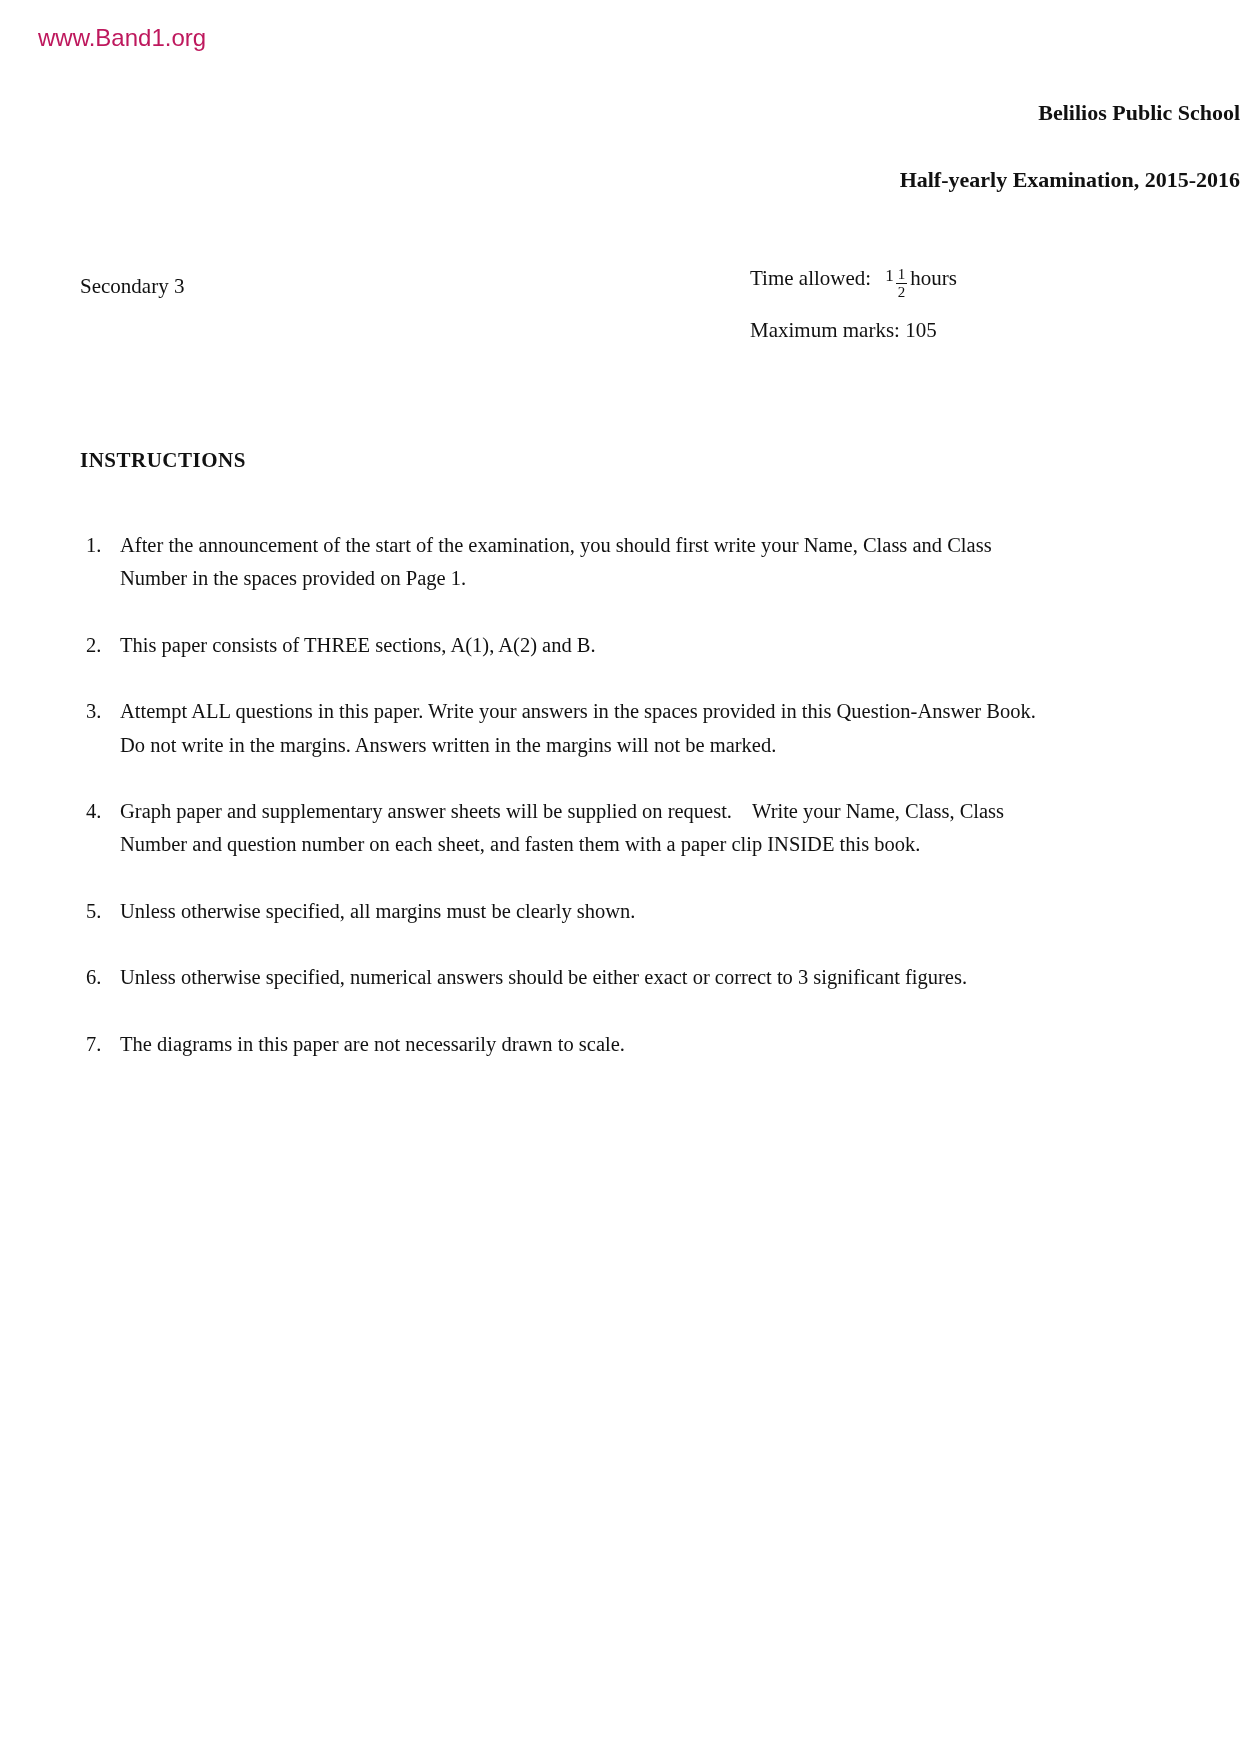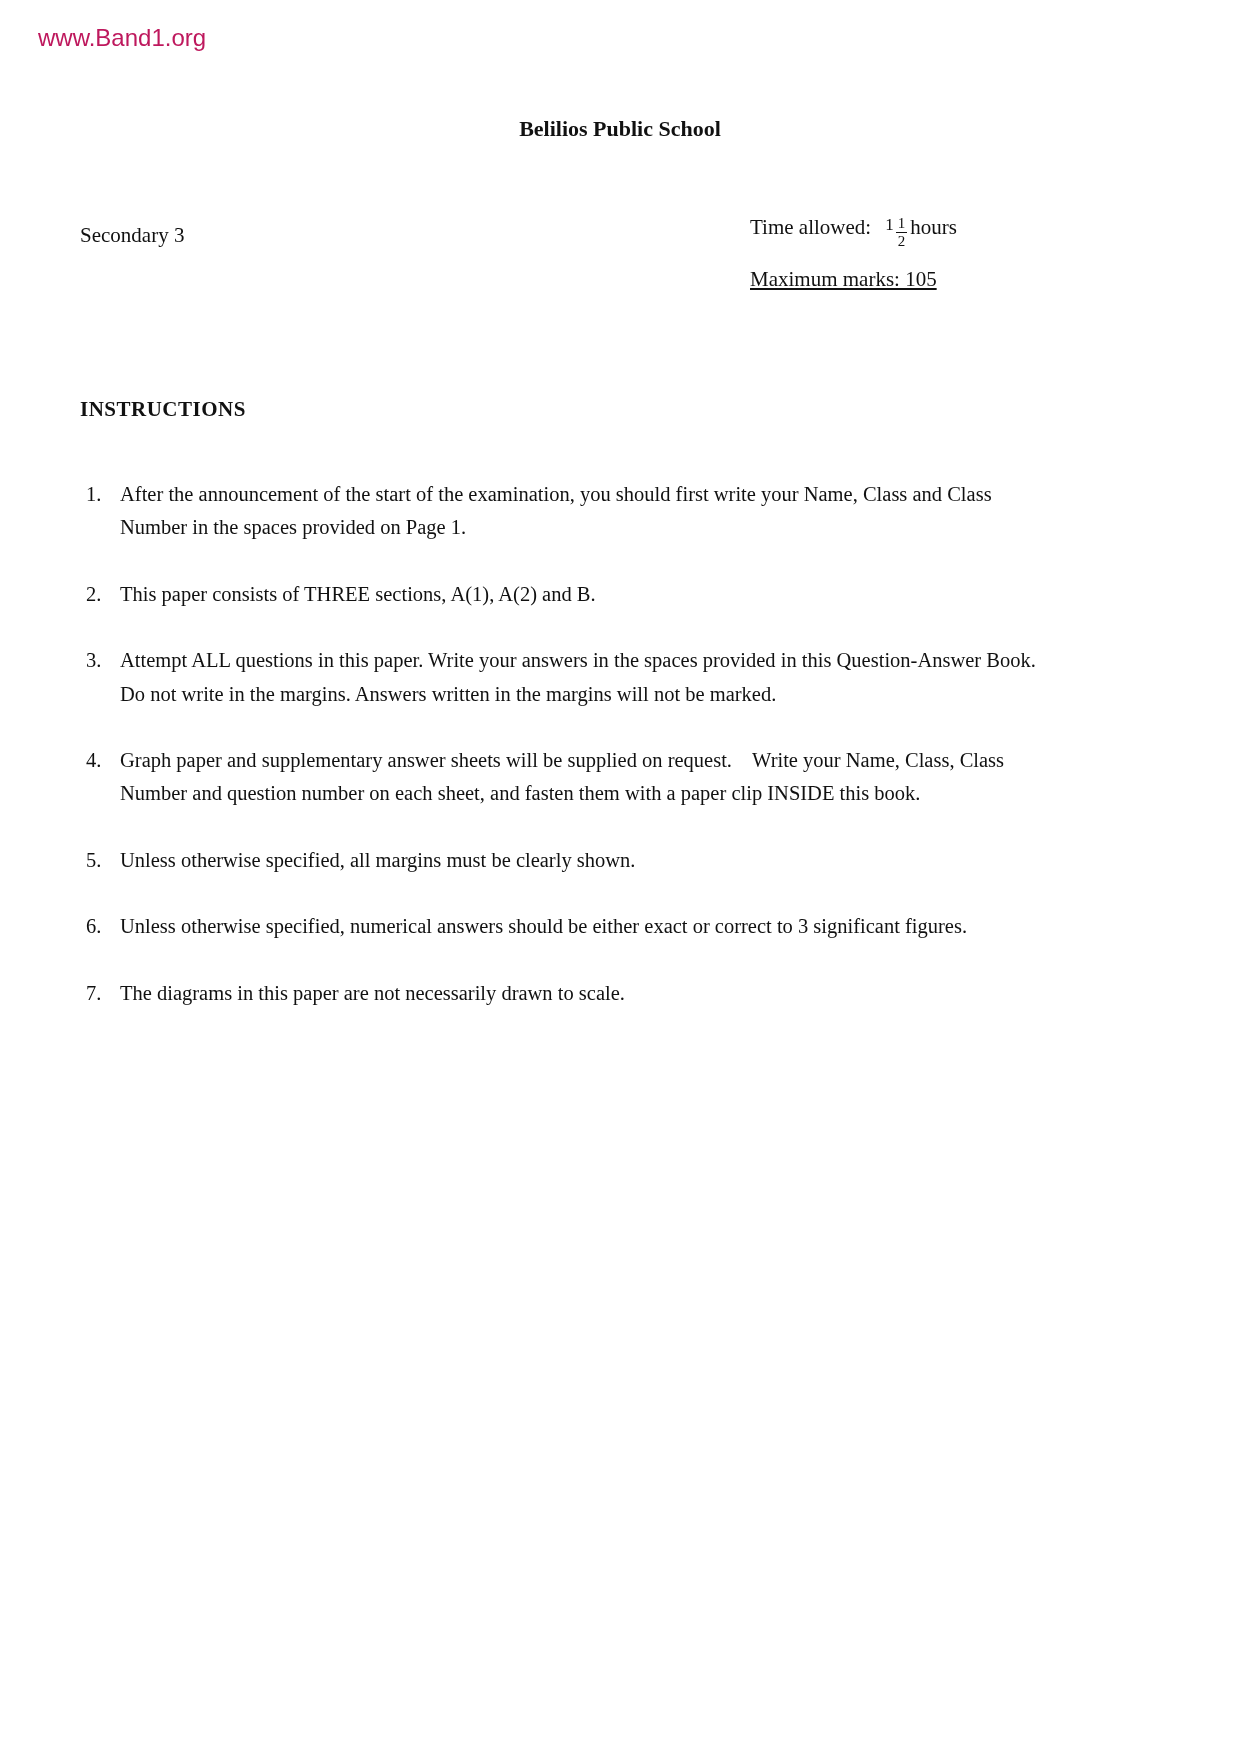--- a/index.html
+++ b/index.html
@@ -25,22 +25,23 @@
     font-size: 24px;
     color: #be185d;
   }
   .titles {
     padding-top: 102px;
     text-align: center;
   }
   .title-line {
     font-size: 22px;
     font-weight: bold;
-    margin: 16px 0 45px 0;
+    margin: 0 0 45px 0;
     line-height: 1;
+    text-align: right;
   }
   .meta-row {
     position: relative;
     margin-top: 75px;
     padding-left: 80px;
     height: 110px;
     font-size: 21px;
   }
   .level {
     position: absolute;
@@ -67,21 +68,20 @@
     vertical-align: middle;
   }
   .frac .den {
     border-top: 1px solid #111;
     padding: 0 2px;
   }
   .frac .num { padding: 0 2px; }
   .time-unit { margin-left: 3px; }
   .marks-line {
     margin-top: 12px;
-    text-decoration: underline;
   }
   .fields-row {
     margin-top: 28px;
     padding-left: 80px;
     font-size: 21px;
     display: flex;
     align-items: flex-end;
   }
   .blank {
     display: inline-block;
@@ -125,20 +125,21 @@
 </style>
 </head>
 <body>
 
 <div class="page">
 
   <div class="watermark">www.Band1.org</div>
 
   <div class="titles">
     <div class="title-line">Belilios Public School</div>
+    <div class="title-line">Half-yearly Examination, 2015-2016</div>
   </div>
 
   <div class="meta-row">
     <div class="level">Secondary 3</div>
     <div class="right-block">
       <div class="time-line">
         <span class="time-label">Time allowed:</span>
         <span class="time-whole">1</span>
         <span class="frac">
           <span class="num">1</span>

